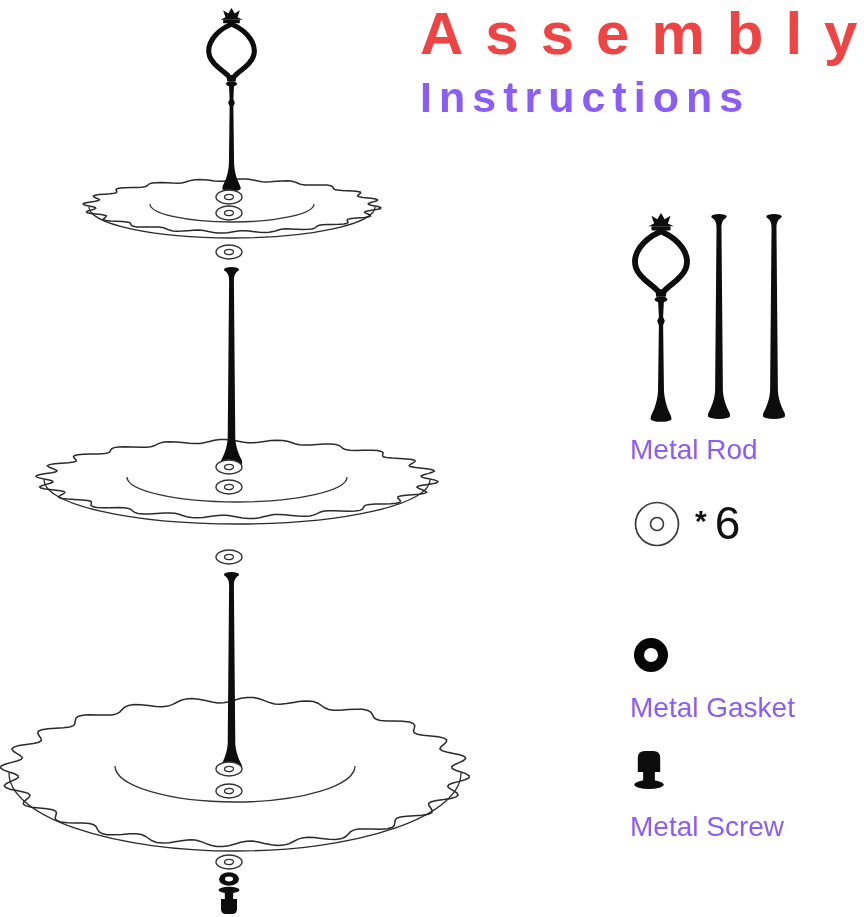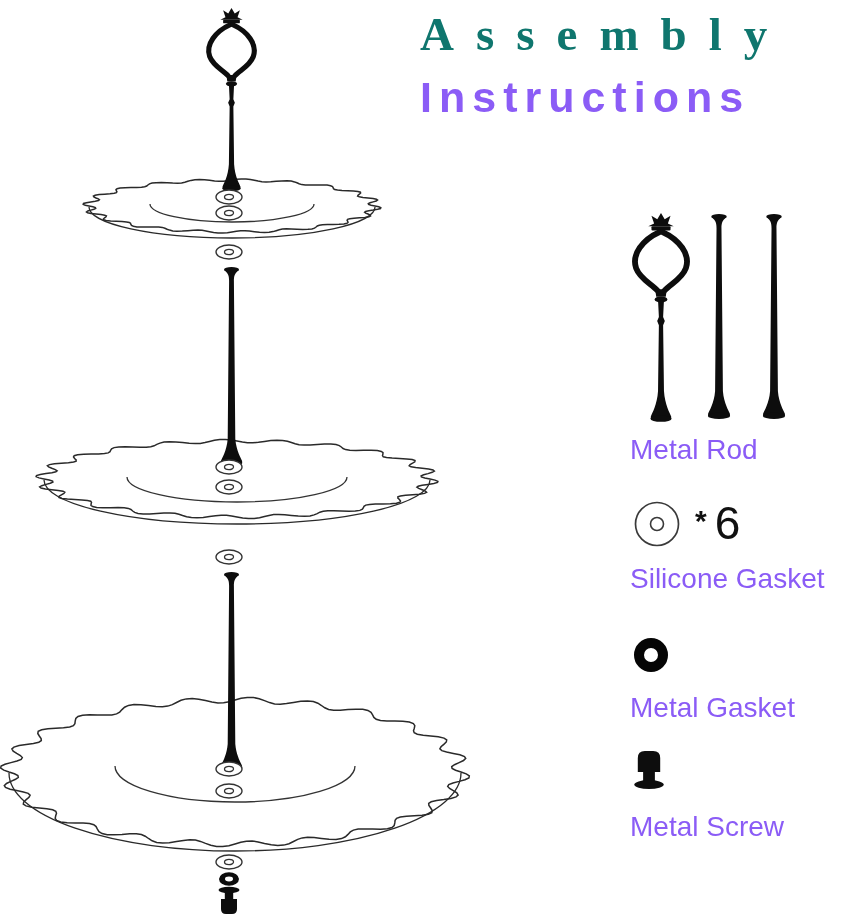--- a/index.html
+++ b/index.html
@@ -2,21 +2,21 @@
 <html><head>
 <meta charset="utf-8">
 <style>
   html,body{margin:0;padding:0;background:#fff;}
   .canvas{
     position:relative;width:864px;height:917px;background:#fff;overflow:hidden;
     font-family:"Liberation Sans",sans-serif;color:#111;
   }
   svg.diagram{position:absolute;left:0;top:0;}
   .title-block{position:absolute;left:420px;top:2px;width:444px;}
-  .title-line1{font-size:47px;font-weight:700;color:#0f766e;letter-spacing:22px;line-height:64px;white-space:nowrap;font-family:Liberation Serif, serif;}
+  .title-line1{font-size:60px;font-weight:700;color:#ef4444;letter-spacing:22px;line-height:64px;white-space:nowrap;}
   .title-line2{font-size:43px;font-weight:700;color:#8b5cf6;letter-spacing:7px;line-height:62px;white-space:nowrap;}
   .part-label{position:absolute;font-size:28px;font-weight:400;color:#8b5cf6;white-space:nowrap;}
   .label-metal-rod{left:630px;top:434px;}
   .label-silicone-gasket{left:630px;top:563px;}
   .label-metal-gasket{left:630px;top:692px;}
   .label-metal-screw{left:630px;top:811px;}
   .qty{position:absolute;left:695px;top:496px;white-space:nowrap;}
   .qty .mult{font-size:30px;font-weight:700;color:#111;vertical-align:8px;}
   .qty .count{font-size:46px;font-weight:400;color:#111;margin-left:8px;}
 </style>
@@ -113,19 +113,18 @@
   <div class="title-block">
     <div class="title-line1">Assembly</div>
     <div class="title-line2">Instructions</div>
   </div>
 
   <div class="part-label label-metal-rod">Metal Rod</div>
 
   <div class="qty">
     <span class="mult">*</span><span class="count">6</span>
   </div>
-  <div class="part-label label-silicone-gasket">Silicone Gasket</div>
 
   <div class="part-label label-metal-screw">Metal Screw</div>
 
   <div class="part-label label-metal-gasket">Metal Gasket</div>
 
 </div>
 
 </body></html>

